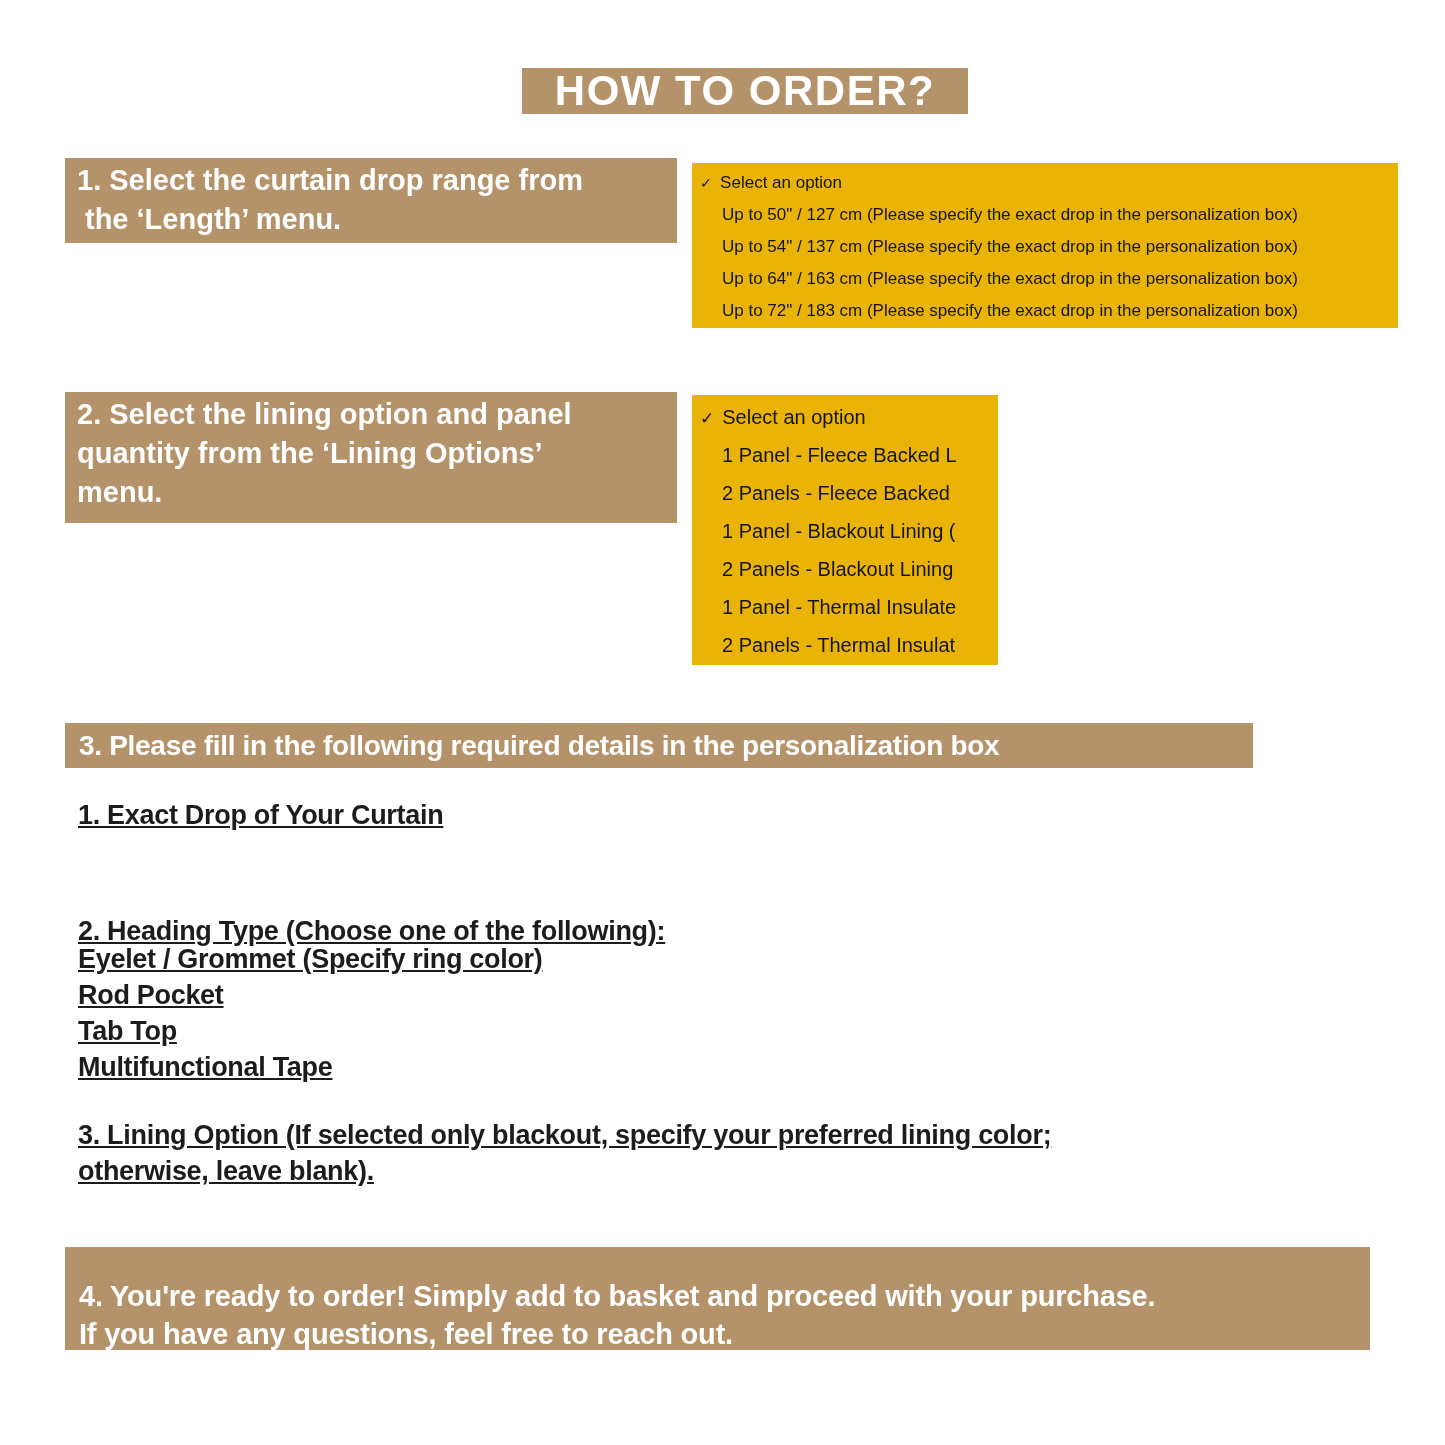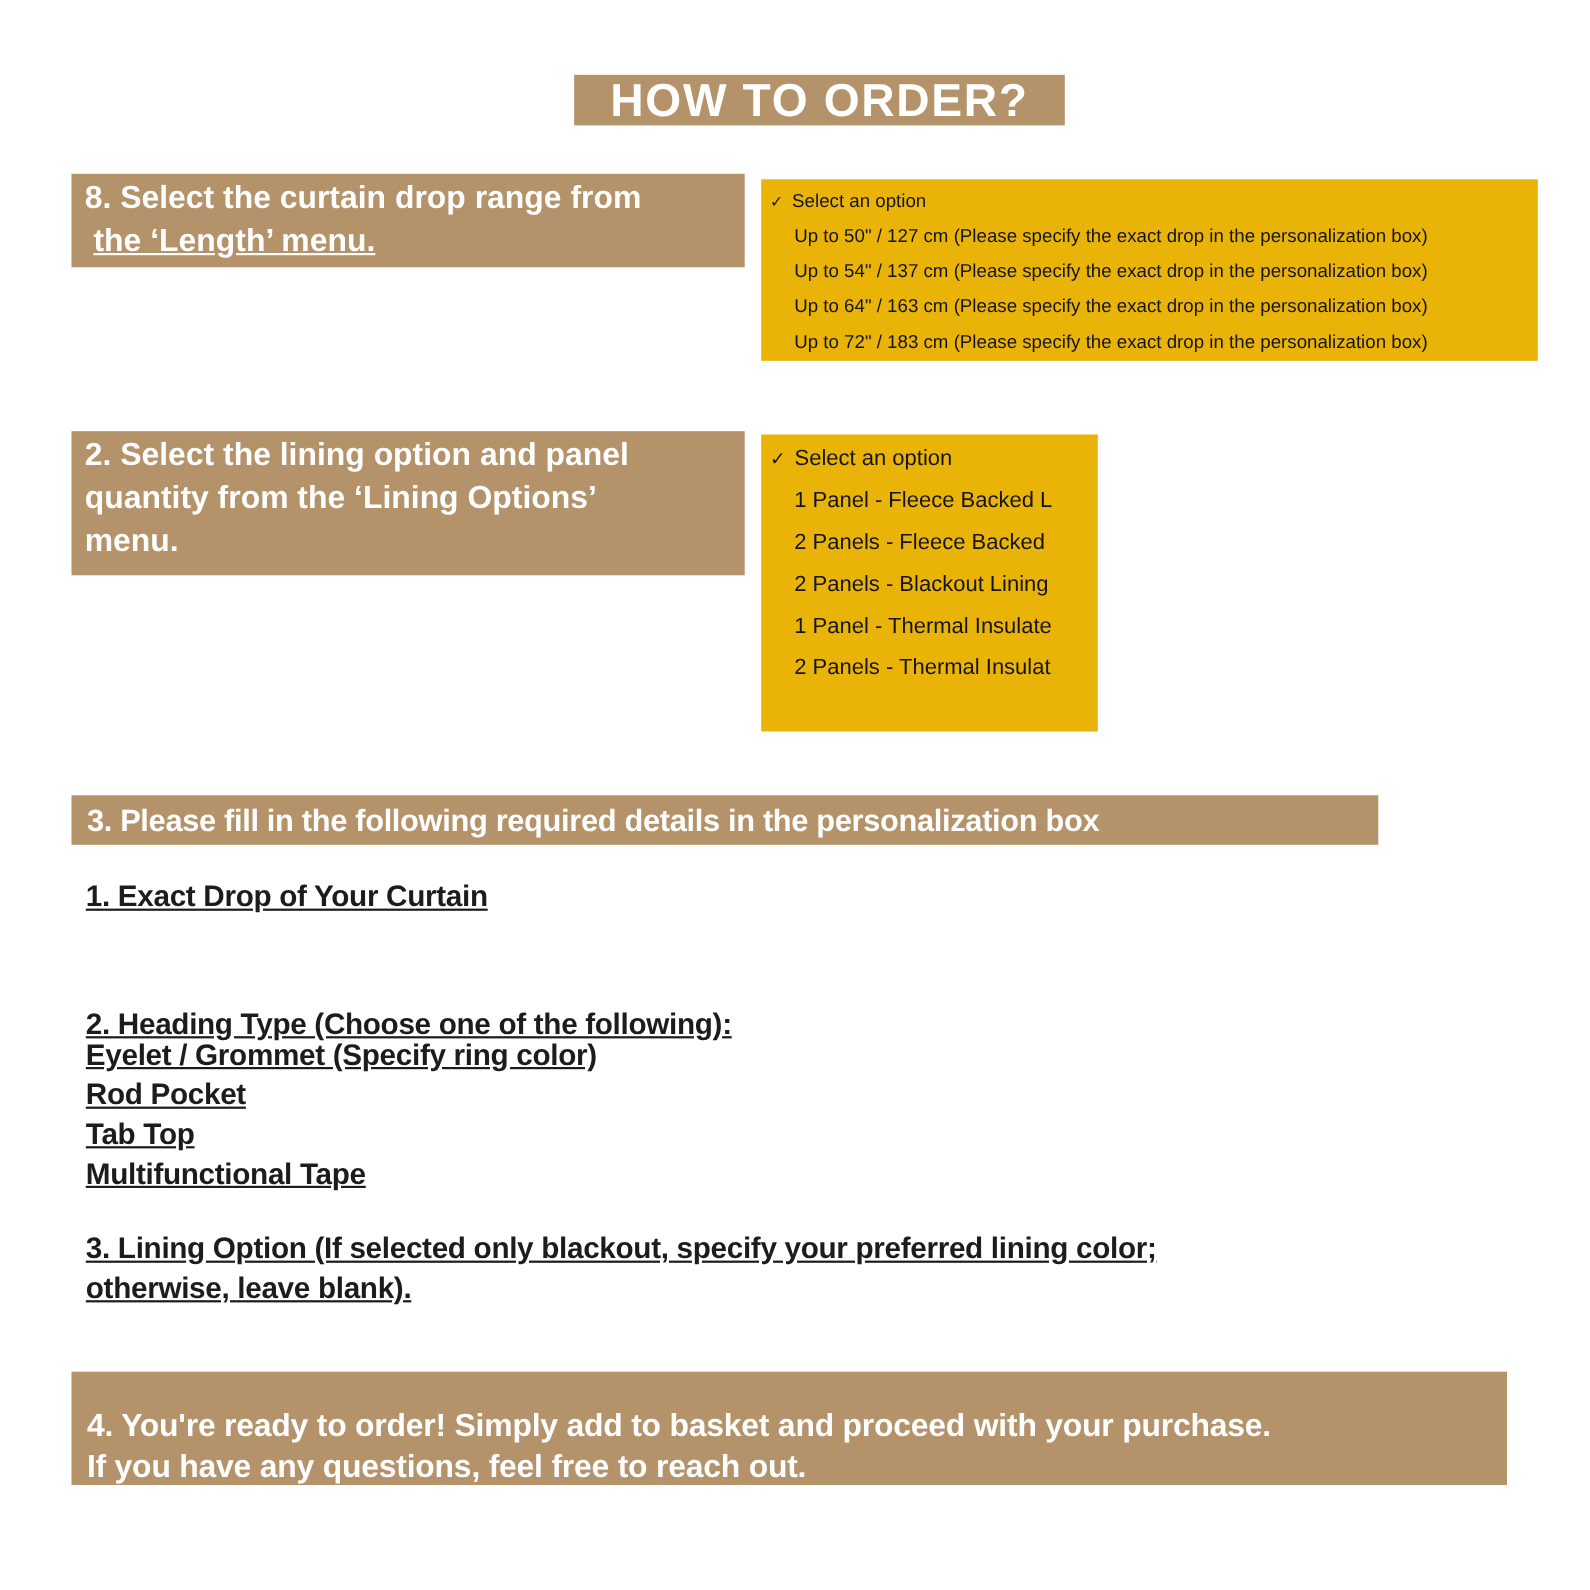--- a/index.html
+++ b/index.html
@@ -28,21 +28,21 @@
     background: #b4926a;
     color: #ffffff;
     font-weight: 700;
     font-size: 29px;
     line-height: 39px;
     box-sizing: border-box;
     padding: 3px 10px 0 12px;
   }
   .step1-box { left: 65px; top: 158px; width: 612px; height: 85px; }
   .step2-box { left: 65px; top: 392px; width: 612px; height: 131px; }
-  .indent { padding-left: 8px; text-decoration: underline; }
+  .indent { padding-left: 8px; }
   .dd {
     position: absolute;
     background: #eab308;
     color: #141414;
     box-sizing: border-box;
     overflow: hidden;
   }
   .dd-row { white-space: nowrap; overflow: hidden; }
   .dd1 { left: 692px; top: 163px; width: 706px; height: 165px; font-size: 17px; padding-top: 4px; }
   .dd1 .dd-row { height: 32px; line-height: 32px; }
@@ -92,21 +92,21 @@
   }
 </style>
 </head>
 <body>
 
 <div class="canvas">
 
   <div class="title">HOW TO ORDER?</div>
 
   <div class="step-box step1-box">
-    <div>8. Select the curtain drop range from</div>
+    <div>1. Select the curtain drop range from</div>
     <div class="indent">the ‘Length’ menu.</div>
   </div>
 
   <div class="dd dd1">
     <div class="dd-row selected"><span class="check">✓</span><span>Select an option</span></div>
     <div class="dd-row option">Up to 50" / 127 cm (Please specify the exact drop in the personalization box)</div>
     <div class="dd-row option">Up to 54" / 137 cm (Please specify the exact drop in the personalization box)</div>
     <div class="dd-row option">Up to 64" / 163 cm (Please specify the exact drop in the personalization box)</div>
     <div class="dd-row option">Up to 72" / 183 cm (Please specify the exact drop in the personalization box)</div>
   </div>
@@ -114,20 +114,21 @@
   <div class="step-box step2-box">
     <div>2. Select the lining option and panel</div>
     <div>quantity from the ‘Lining Options’</div>
     <div>menu.</div>
   </div>
 
   <div class="dd dd2">
     <div class="dd-row selected"><span class="check">✓</span><span>Select an option</span></div>
     <div class="dd-row option">1 Panel - Fleece Backed L</div>
     <div class="dd-row option">2 Panels - Fleece Backed</div>
+    <div class="dd-row option">1 Panel - Blackout Lining (</div>
     <div class="dd-row option">2 Panels - Blackout Lining</div>
     <div class="dd-row option">1 Panel - Thermal Insulate</div>
     <div class="dd-row option">2 Panels - Thermal Insulat</div>
   </div>
 
   <div class="banner3">3. Please fill in the following required details in the personalization box</div>
 
   <div class="details detail1">1. Exact Drop of Your Curtain</div>
 
   <div class="details detail2">2. Heading Type (Choose one of the following):</div>

